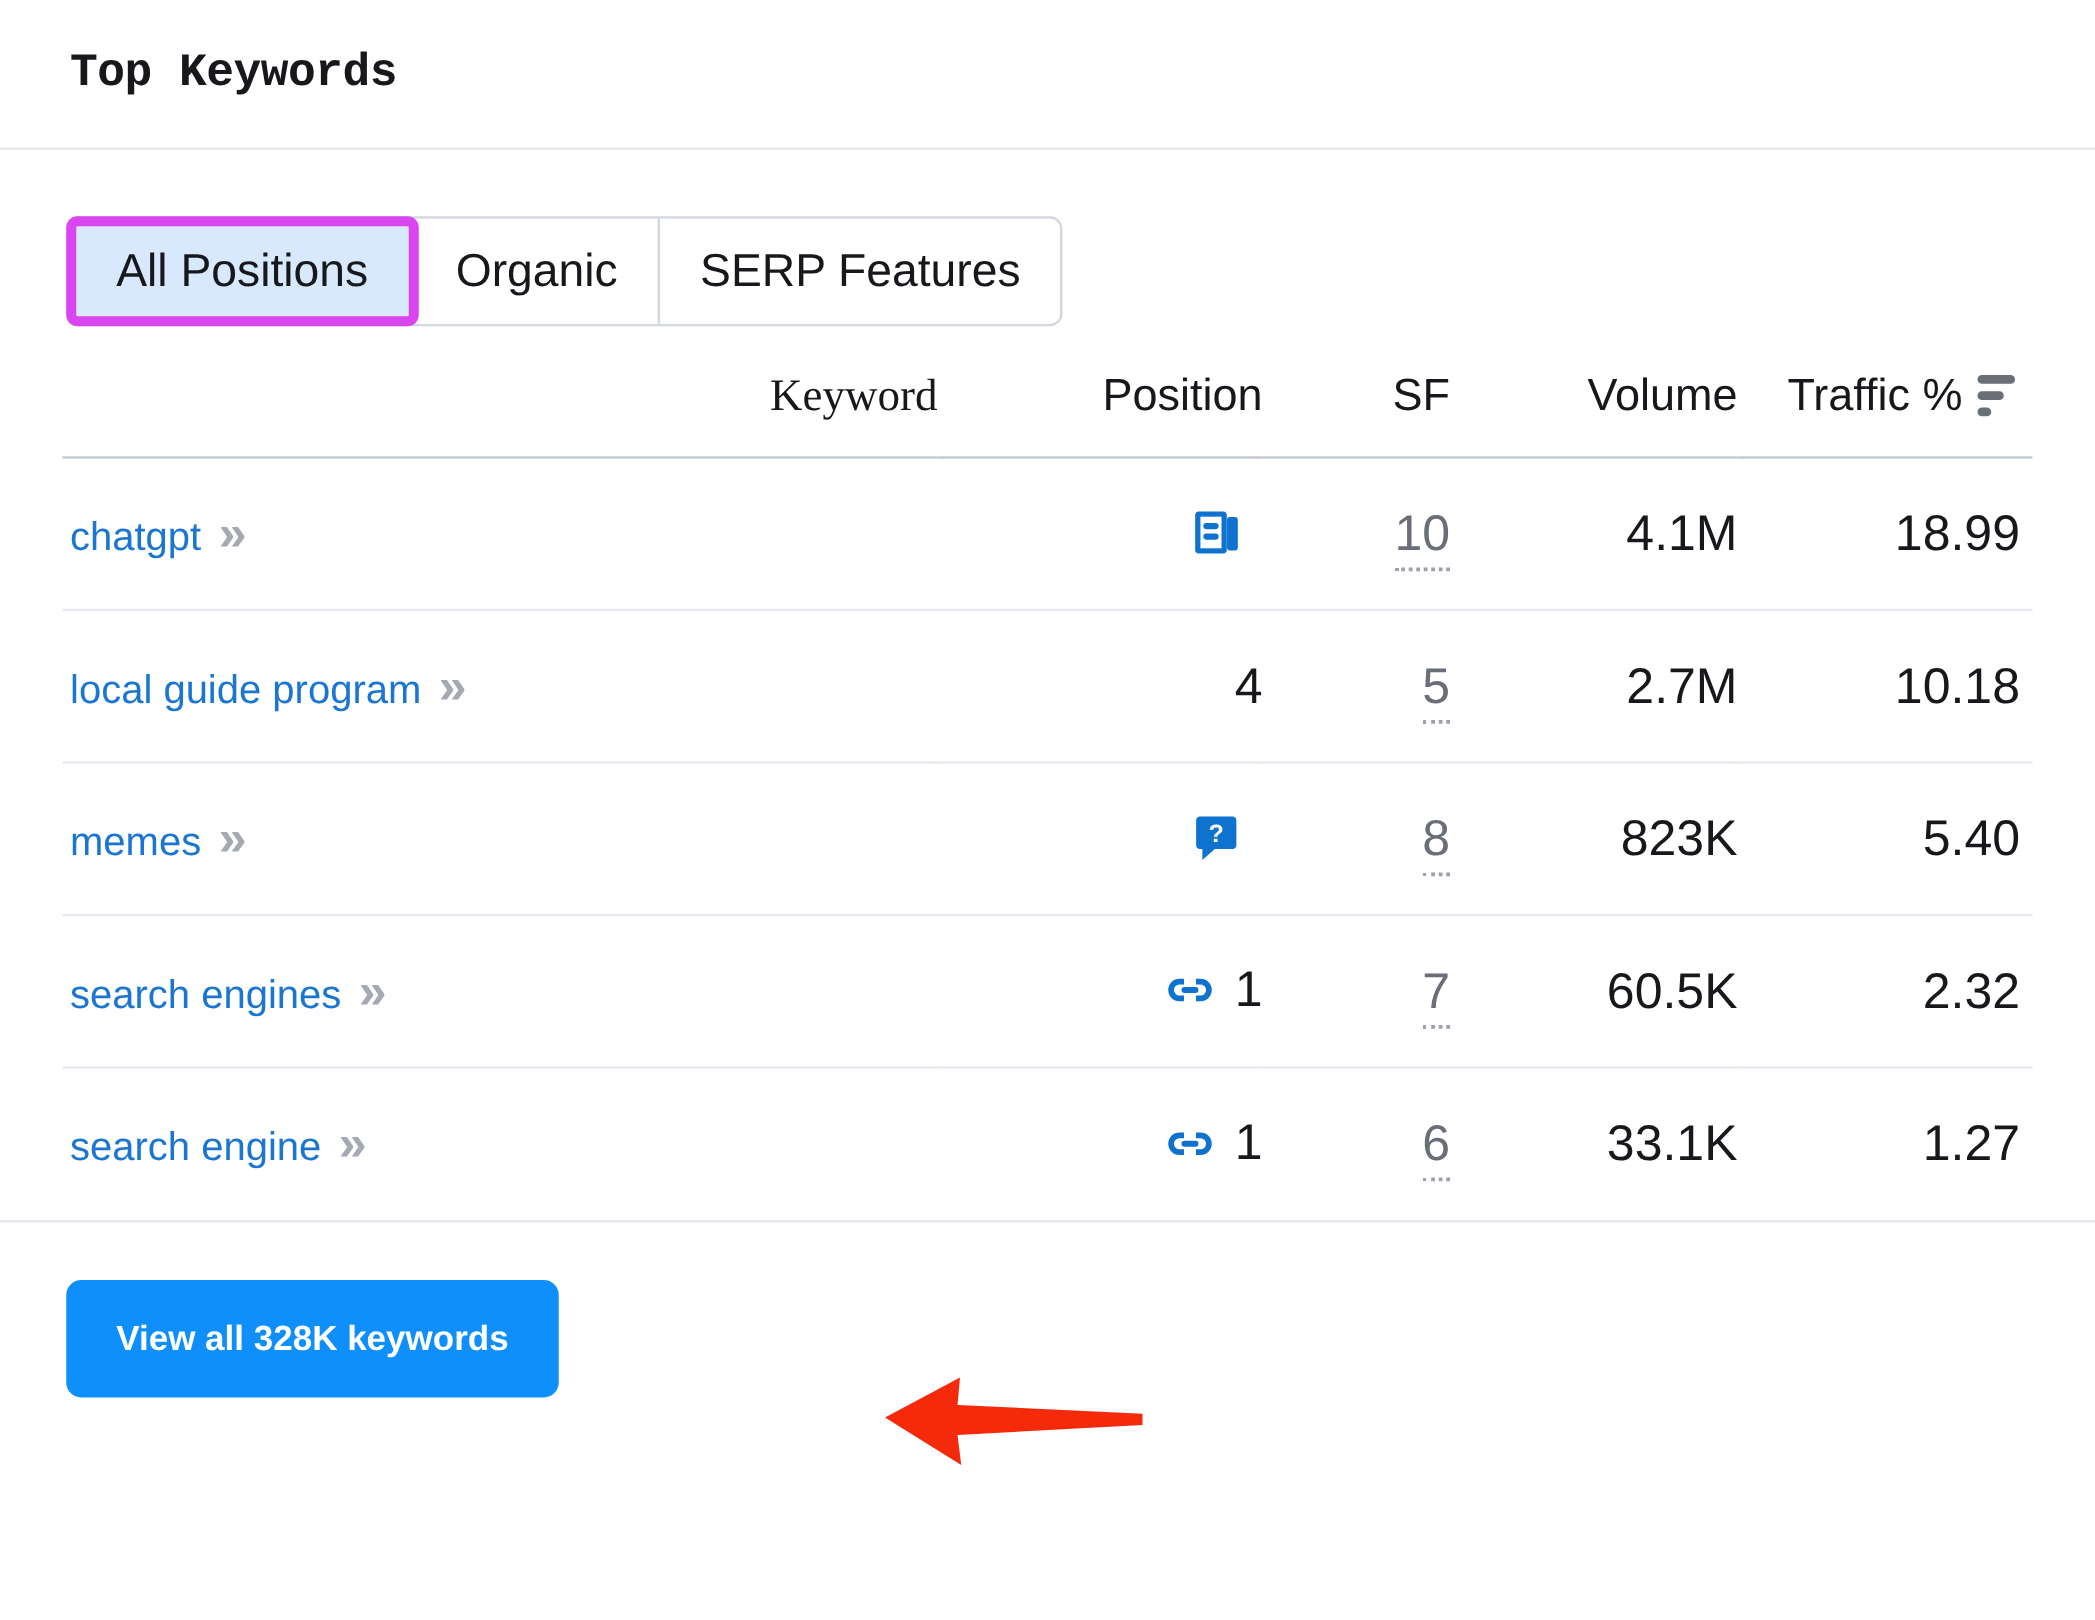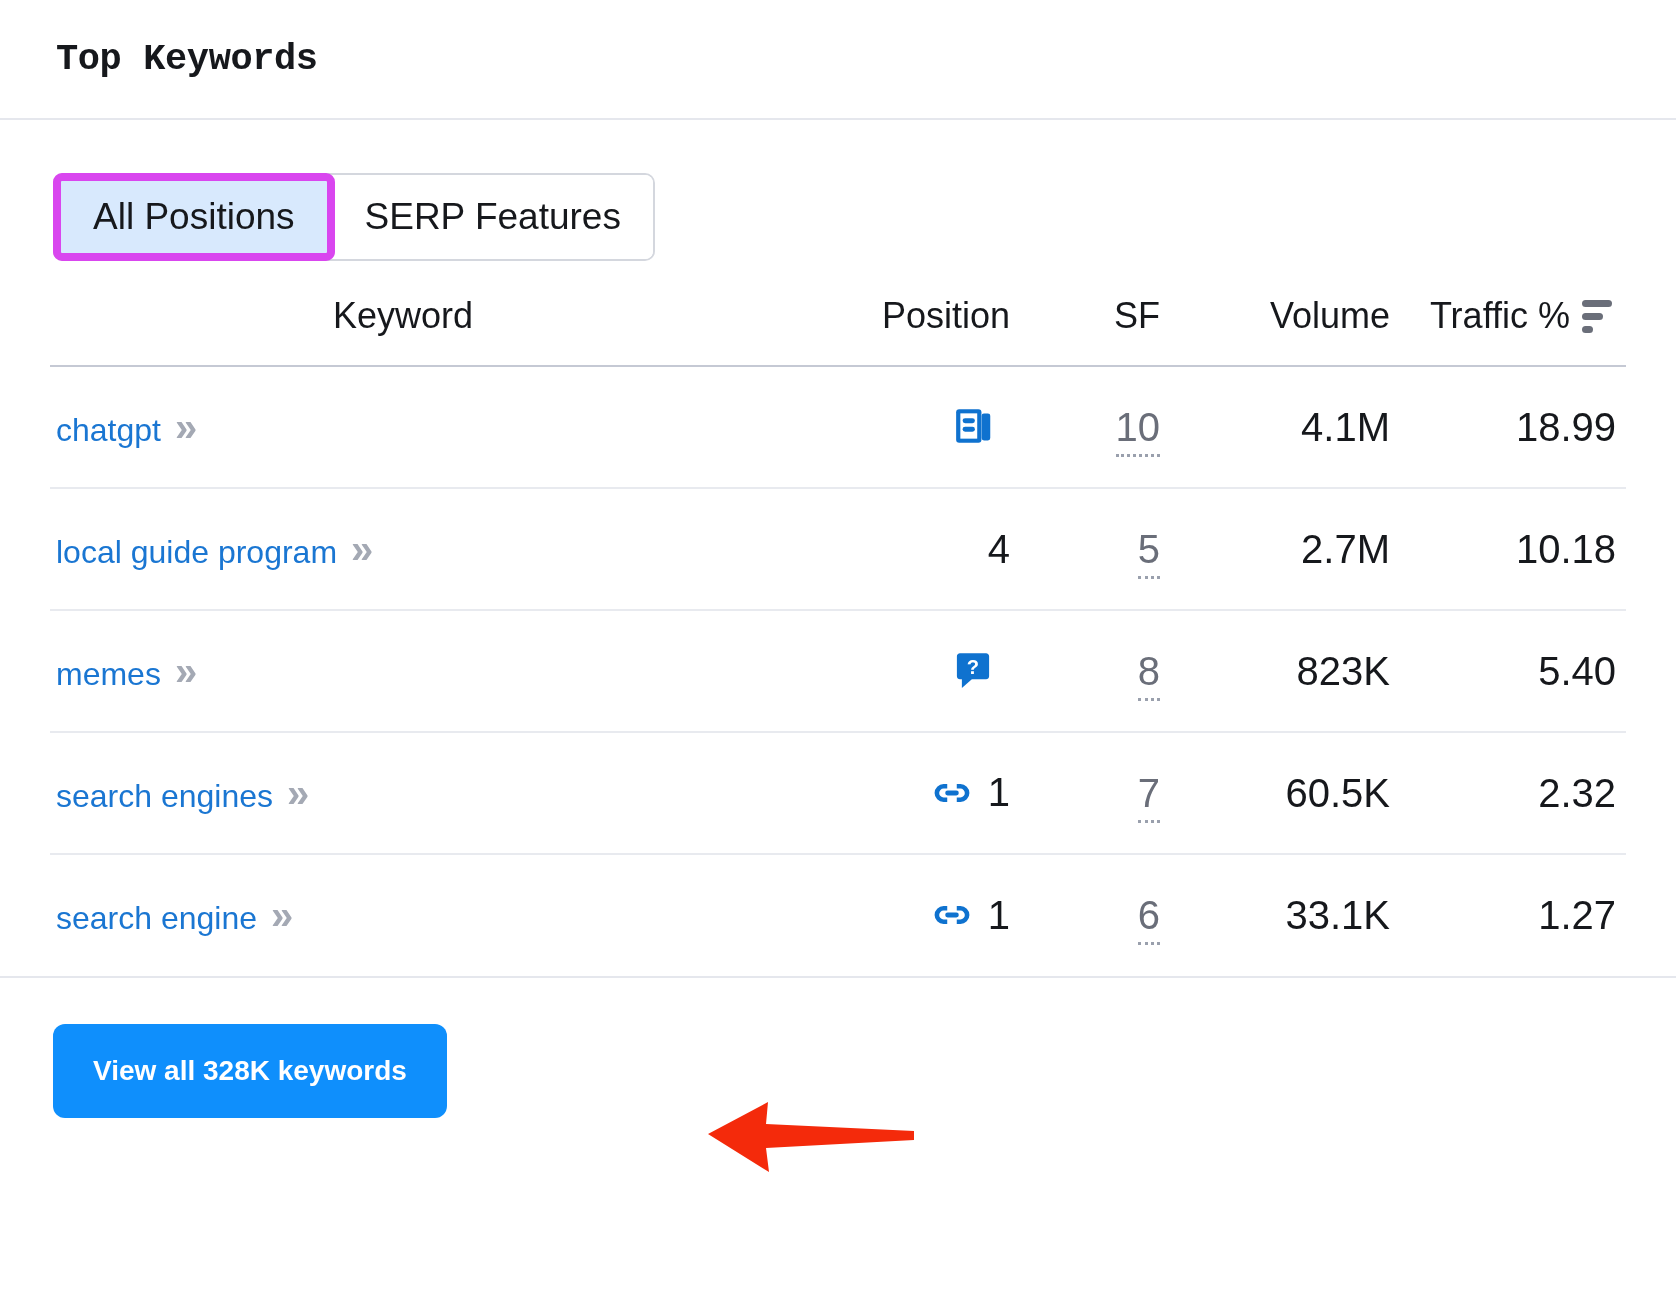--- a/index.html
+++ b/index.html
@@ -74,21 +74,21 @@
     border-collapse: collapse;
     table-layout: fixed;
   }
   table.kw-table thead th {
     font-size: 36px;
     font-weight: normal;
     color: #16181c;
     padding: 0 0 28px 0;
     vertical-align: bottom;
   }
-  .th-keyword   { text-align: center; width: 700px; padding-left: 6px !important; }
+  .th-keyword   { text-align: right; width: 700px; padding-left: 6px !important; font-family: Liberation Serif, serif; }
   .th-position  { text-align: right; width: 260px; }
   .th-sf        { text-align: right; width: 150px; }
   .th-volume    { text-align: right; width: 230px; }
   .th-traffic   { text-align: right; width: 236px; padding-right: 10px !important; }
 
   .th-traffic-inner {
     display: inline-flex;
     align-items: center;
     gap: 12px;
   }
@@ -187,20 +187,23 @@
 <div class="panel">
 
   <div class="panel-header">
     <div class="panel-title">Top Keywords</div>
   </div>
 
   <div class="tabs-wrap">
     <div class="tab-group">
       <div class="tab active">
         <span>All Positions</span>
+      </div>
+      <div class="tab">
+        <span>Organic</span>
       </div>
       <div class="tab">
         <span>SERP Features</span>
       </div>
     </div>
   </div>
 
   <table class="kw-table">
     <thead>
       <tr>

